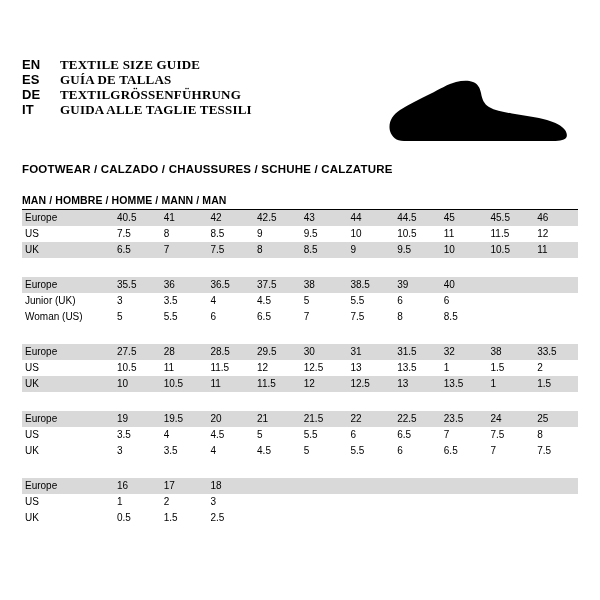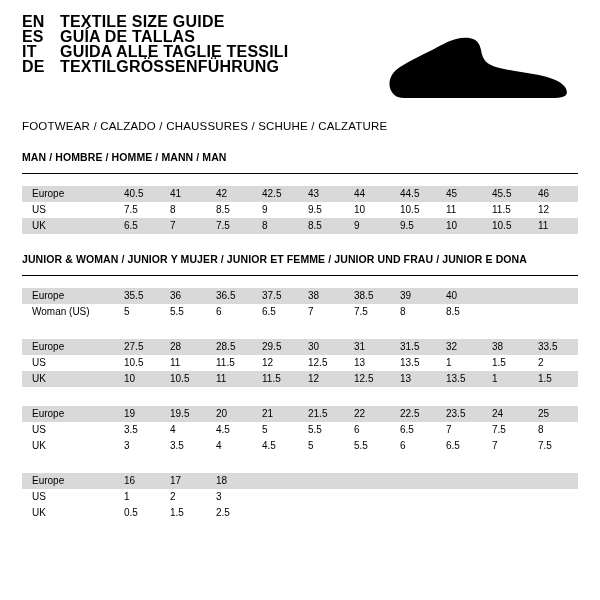--- a/index.html
+++ b/index.html
@@ -22,109 +22,111 @@
     padding: 16px 22px 0 22px;
   }
 
   
   .header {
     position: relative;
     height: 92px;
   }
   .lang-table {
     border-collapse: collapse;
-    font-size: 16px;
+    font-size: 13px;
     letter-spacing: .2px;
+    margin-top: 43px;
   }
   .lang-table td {
     padding: 0 0 2.5px 0;
     vertical-align: top;
     line-height: 12.5px;
     white-space: nowrap;
   }
   .lang-code {
     width: 38px;
     font-weight: bold;
   }
   .lang-title {
     font-weight: bold;
+    font-family: Liberation Serif, serif;
   }
 
   .shoe-wrap {
     position: absolute;
     right: 6px;
     top: 18px;
     width: 190px;
     height: 70px;
   }
 
   .section-title {
     font-size: 11.5px;
-    font-weight: normal;
+    font-weight: bold;
     letter-spacing: .2px;
     margin: 12px 0 0 0;
   }
 
   
   .group {
     margin-top: 19px;
   }
   .group-title {
     font-size: 10.5px;
     font-weight: bold;
     letter-spacing: .1px;
-    padding-bottom: 10px;
+    padding-bottom: 3px;
     border-bottom: 1px solid #000;
-    margin-bottom: 12px;
+    margin-bottom: 0;
   }
   table.sizes {
     border-collapse: collapse;
     table-layout: fixed;
     width: 100%;
     font-size: 10px;
   }
   table.sizes td {
     height: 16px;
     padding: 0 0 0 6px;
     line-height: 16px;
     white-space: nowrap;
     overflow: hidden;
   }
   table.sizes tr.shaded td {
     background: #d9d9d9;
   }
   table.sizes td.label {
     width: 86px;
-    padding-left: 10px;
+    padding-left: 3px;
   }
   .babies table.sizes td.label { width: 86px; }
 </style>
 </head>
 <body>
 
 <div class="page">
 
   <div class="header">
     <table class="lang-table">
       <tbody>
         <tr>
           <td class="lang-code">EN</td>
           <td class="lang-title">TEXTILE SIZE GUIDE</td>
         </tr>
         <tr>
           <td class="lang-code">ES</td>
           <td class="lang-title">GUÍA DE TALLAS</td>
         </tr>
         <tr>
+          <td class="lang-code">DE</td>
+          <td class="lang-title">TEXTILGRÖSSENFÜHRUNG</td>
+        </tr>
+        <tr>
           <td class="lang-code">IT</td>
           <td class="lang-title">GUIDA ALLE TAGLIE TESSILI</td>
-        </tr>
-        <tr>
-          <td class="lang-code">DE</td>
-          <td class="lang-title">TEXTILGRÖSSENFÜHRUNG</td>
         </tr>
       </tbody>
     </table>
 
     <div class="shoe-wrap">
       <svg viewBox="0 0 190 70" width="190" height="70" aria-hidden="true">
         <path fill="#000000" d="M8 54 C6 46 10 38 18 33 C27 27 38 22 48 17 C58 12 66 7 74 5
                  C80 3.5 86 3 91 5 C96 7 98 11 99 16 C100 22 102 27 107 30
                  C113 33.5 121 35 130 36.5 C142 38.5 155 40 165 43
                  C173 45.5 180 48.5 183 53 C185 56 185.5 59 184 61
@@ -176,33 +178,45 @@
           <td>9.5</td>
           <td>10</td>
           <td>10.5</td>
           <td>11</td>
         </tr>
       </tbody>
     </table>
   </div>
 
   <div class="group">
-    <div class="group-title">JUNIOR &amp; WOMAN / JUNIOR Y MUJER / JUNIOR ET FEMME / JUNIOR UND FRAU / JUNIOR E DONA</div>
     <table class="sizes">
       <tbody>
         <tr class="shaded">
           <td class="label">Europe</td>
           <td>35.5</td>
           <td>36</td>
           <td>36.5</td>
           <td>37.5</td>
           <td>38</td>
           <td>38.5</td>
           <td>39</td>
           <td>40</td>
+          <td></td>
+          <td></td>
+        </tr>
+        <tr>
+          <td class="label">Junior (UK)</td>
+          <td>3</td>
+          <td>3.5</td>
+          <td>4</td>
+          <td>4.5</td>
+          <td>5</td>
+          <td>5.5</td>
+          <td>6</td>
+          <td>6</td>
           <td></td>
           <td></td>
         </tr>
         <tr>
           <td class="label">Woman (US)</td>
           <td>5</td>
           <td>5.5</td>
           <td>6</td>
           <td>6.5</td>
           <td>7</td>

